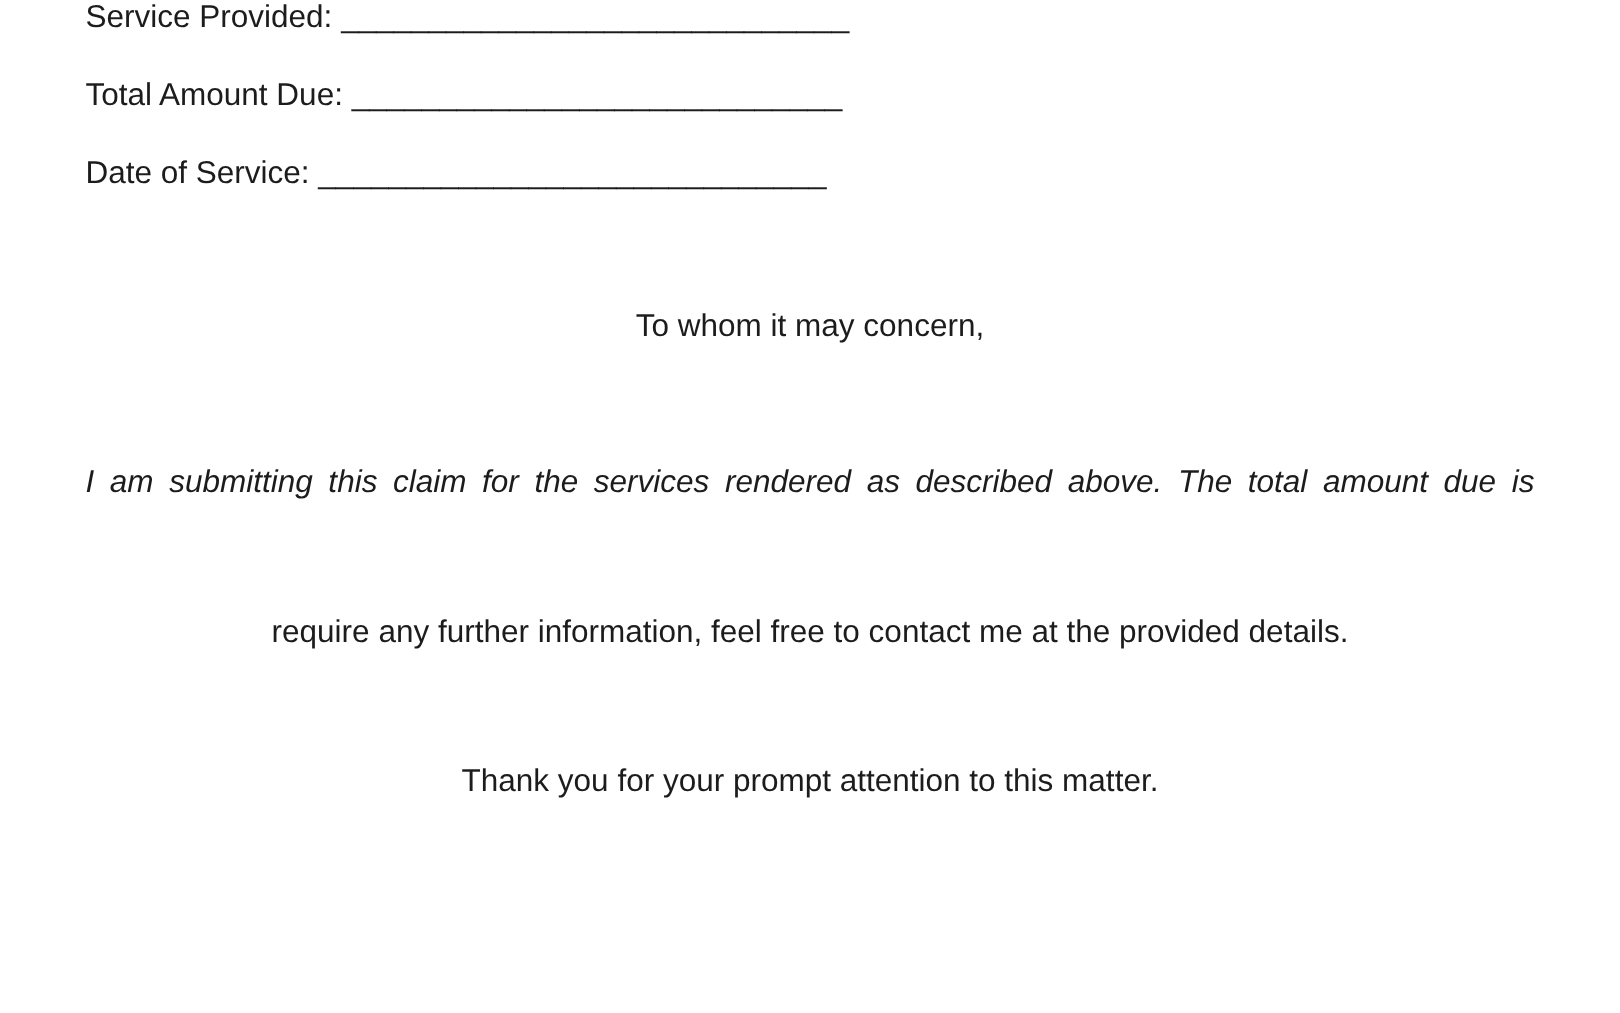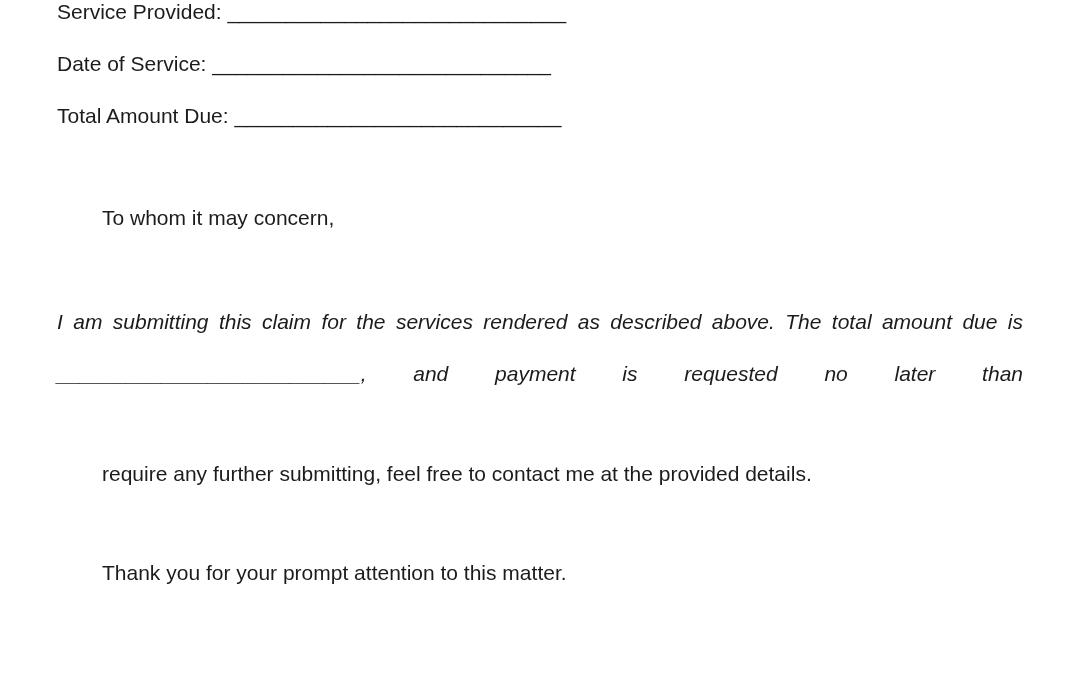--- a/index.html
+++ b/index.html
@@ -30,58 +30,56 @@
   
   .jline {
     height: 52px;
     text-align: justify;
     text-align-last: justify;
     white-space: normal;
     font-style: italic;
   }
   .lline {
     height: 52px;
-    text-align: left;
-    margin-left: 45px;
+    text-align: center;
   }
   .salutation { margin-top: 50px; }
   .para-1     { margin-top: 52px; }
   .para-2     { margin-top: 48px; }
   .closing    { margin-top: 47px; }
   .blank { letter-spacing: 0; }
 </style>
 </head>
 <body>
 
 <div class="viewport">
   <div class="doc">
 
     <div class="fields">
       <div class="line">
         <span>Service Provided: </span><span class="blank">_____________________________</span>
       </div>
       <div class="line">
-        <span>Date of Service: </span><span class="blank">_____________________________</span>
+        <span>Total Amount Due: </span><span class="blank">____________________________</span>
       </div>
       <div class="line">
-        <span>Total Amount Due: </span><span class="blank">____________________________</span>
+        <span>Date of Service: </span><span class="blank">_____________________________</span>
       </div>
     </div>
 
     <div class="salutation">
       <div class="lline">To whom it may concern,</div>
     </div>
 
     <div class="para-1">
       <div class="jline">I am submitting this claim for the services rendered as described above. The total amount due is</div>
-      <div class="jline">__________________________, and payment is requested no later than</div>
     </div>
 
     <div class="para-2">
-      <div class="lline">require any further submitting, feel free to contact me at the provided details.</div>
+      <div class="lline">require any further information, feel free to contact me at the provided details.</div>
     </div>
 
     <div class="closing">
       <div class="lline">Thank you for your prompt attention to this matter.</div>
     </div>
 
   </div>
 </div>
 
 </body></html>

